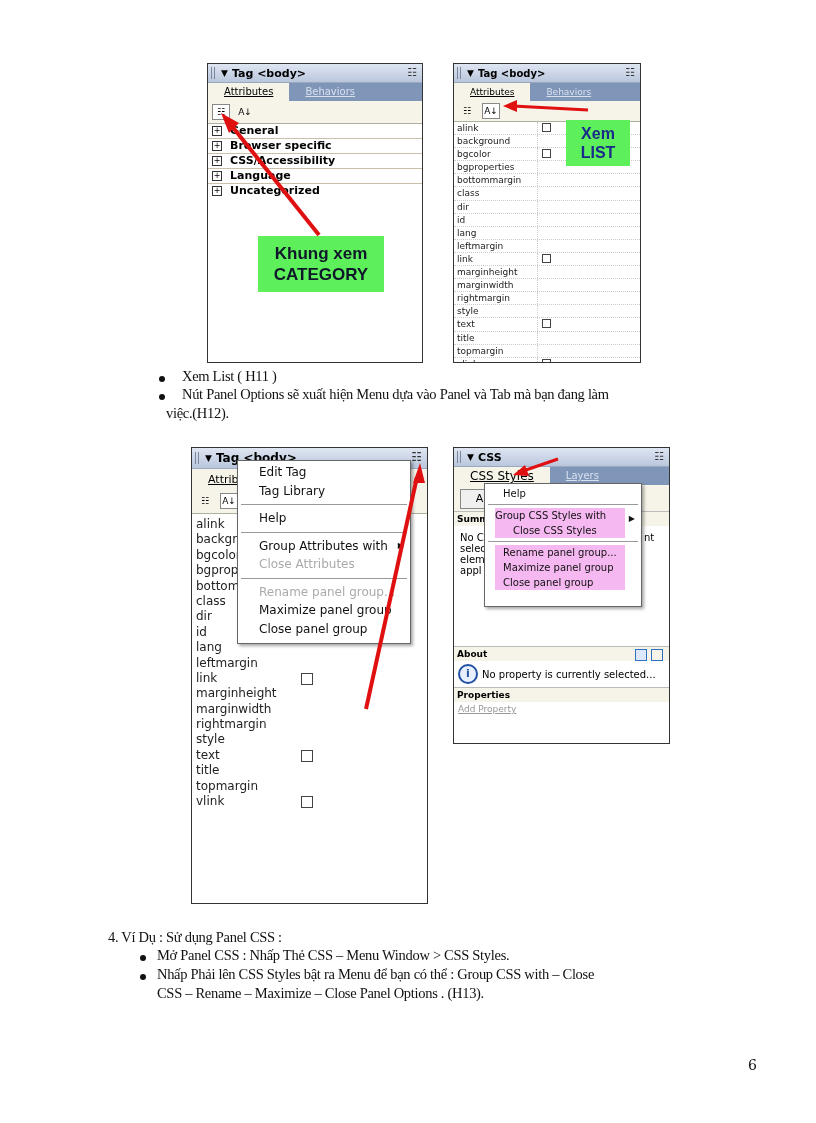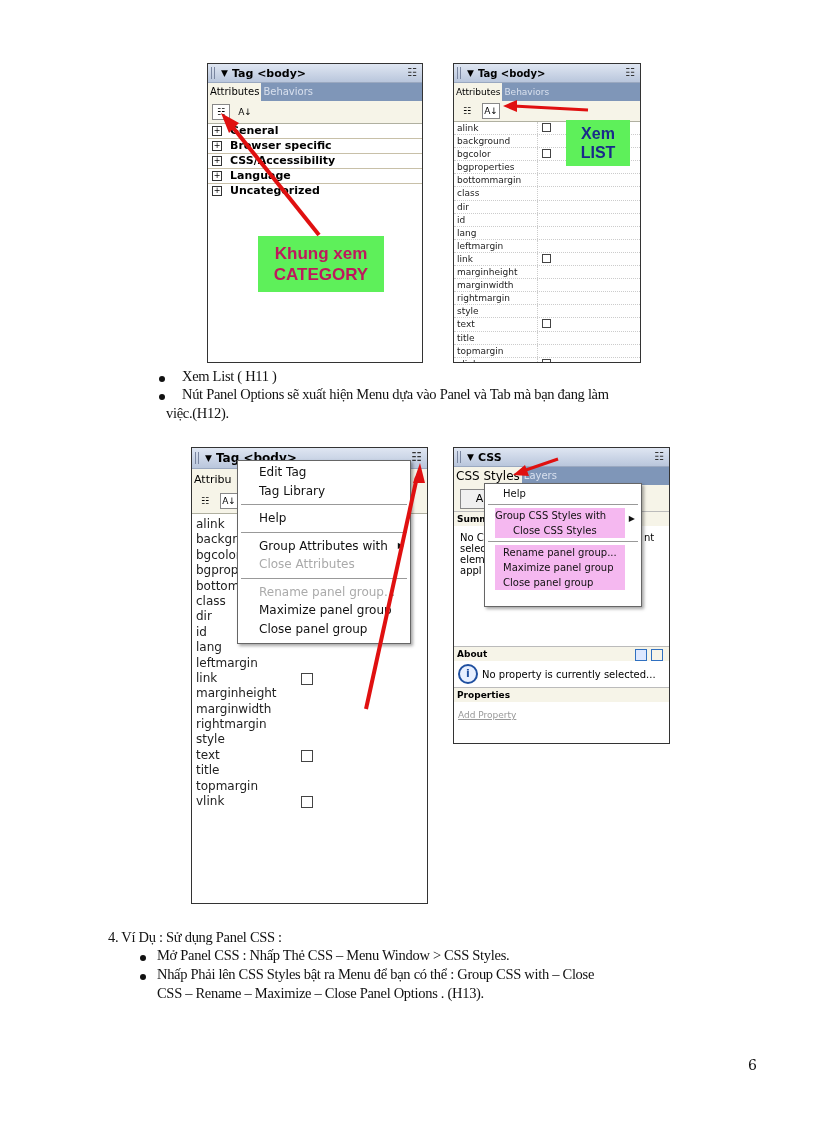--- a/index.html
+++ b/index.html
@@ -9,40 +9,40 @@
   
   .panel { position: absolute; background: #fff; border: 1px solid #333; box-sizing: border-box; overflow: hidden;
            font-family: "DejaVu Sans", sans-serif; }
   .panel-header { height: 18px; background: linear-gradient(#dfe6f2, #b9c6dc); display: flex; align-items: center;
                   font-size: 11px; font-weight: bold; color: #000; position: relative; border-bottom: 1px solid #9aa8c0; }
   .grip { width: 6px; height: 12px; margin: 0 4px 0 3px;
           background: repeating-linear-gradient(90deg, #7a86a0 0 1px, transparent 1px 3px); }
   .tri { font-size: 9px; margin-right: 4px; }
   .opt-icon { position: absolute; right: 5px; top: 2px; font-size: 11px; color: #333; }
   .tabs { height: 18px; background: #7f96b8; display: flex; align-items: flex-end; }
-  .tab { font-size: 10px; padding: 2px 2px; height: 14px; line-height: 14px; }
+  .tab { font-size: 10px; padding: 2px 16px; height: 14px; line-height: 14px; text-decoration: underline; }
   .tab.active { background: #f6f4e8; color: #000; }
   .tab.inactive { color: #d8e0ee; }
   .toolbar { height: 22px; background: #f6f4e8; display: flex; align-items: center; padding-left: 4px; gap: 6px; border-bottom: 1px solid #b0b0a0;}
   .tool-btn { width: 18px; height: 16px; border: 1px solid #888; background: #fff; font-size: 9px; line-height: 8px;
               display: flex; align-items: center; justify-content: center; box-sizing: border-box; }
   .tool-btn.plain { border-color: transparent; background: transparent; }
 
   .cat-row { font-size: 11px; font-weight: bold; height: 14px; line-height: 14px; border-bottom: 1px solid #c8c0a8; padding-left: 4px; display: flex; align-items: center; }
   .plus { width: 8px; height: 8px; border: 1px solid #333; font-size: 8px; line-height: 7px; text-align: center; margin-right: 8px; font-weight: normal; }
 
   .list-row { font-size: 9px; height: 12.1px; line-height: 12px; border-bottom: 1px dotted #ccc; display: flex; position: relative; color: #222; }
   .list-row .nm { width: 80px; padding-left: 3px; border-right: 1px dotted #ccc; }
   .list-row .cb { width: 9px; height: 9px; border: 1px solid #444; margin: 1px 0 0 4px; box-sizing: border-box; background: #fff; }
 
   .list-row.big { font-size: 12px; height: 15.4px; line-height: 15px; border-bottom: none; }
   .list-row.big .nm { width: 100px; border-right: none; padding-left: 4px; }
   .list-row.big .cb { width: 12px; height: 12px; margin: 2px 0 0 5px; }
 
-  .callout { position: absolute; background: #5ef05a; color: #be185d; font-family: "Liberation Sans", sans-serif; font-weight: bold;
+  .callout { position: absolute; background: #5ef05a; color: #0f172a; font-family: "Liberation Sans", sans-serif; font-weight: bold;
              text-align: center; display: flex; flex-direction: column; justify-content: center; }
 
   .menu { position: absolute; background: #fff; border: 1px solid #666; box-shadow: 2px 2px 3px rgba(0,0,0,0.35); font-size: 12px; color: #111; box-sizing: border-box; }
   .menu-item { height: 18.5px; line-height: 18.5px; padding-left: 21px; position: relative; white-space: nowrap; }
   .menu-item.disabled { color: #aaa; }
   .menu-sep { height: 1px; background: #999; margin: 4px 3px 4px 3px; }
   .sub-arrow { position: absolute; right: 6px; top: 0; font-size: 8px; }
 
   .menu.small { font-size: 10px; }
   .menu.small .menu-item { height: 15px; line-height: 15px; padding-left: 18px; }
@@ -318,21 +318,21 @@
   <div style="background:#f6f4e8; border-top:1px solid #bbb; height:14px; font-size:9px; font-weight:bold; padding-left:3px; line-height:14px; position:relative;">
     <span>About</span>
     <span style="position:absolute; right:22px; top:2px; width:10px; height:10px; border:1px solid #3070c0; background:#dde8ff;"></span>
     <span style="position:absolute; right:6px; top:2px; width:10px; height:10px; border:1px solid #3070c0;"></span>
   </div>
   <div style="height:26px; display:flex; align-items:center; padding-left:4px; font-size:10px;">
     <span style="width:16px; height:16px; border-radius:50%; border:2px solid #2050a0; color:#2050a0; font-weight:bold; font-size:11px; text-align:center; line-height:16px; margin-right:4px; background:#e8f0ff;">i</span>
     <span>No property is currently selected...</span>
   </div>
   <div style="background:#f6f4e8; border-top:1px solid #bbb; height:14px; font-size:9px; font-weight:bold; padding-left:3px; line-height:14px;">Properties</div>
-  <div style="padding-left:4px; font-size:9px; color:#999; text-decoration:underline; margin-top:8px;">Add Property</div>
+  <div style="padding-left:4px; font-size:9px; color:#999; text-decoration:underline; margin-top:2px;">Add Property</div>
 </div>
 <div class="menu small" style="left:484px; top:483px; width:158px; height:124px;">
   <div style="height:2px"></div>
   <div class="menu-item">Help</div>
   <div class="menu-sep" style="margin:3px 3px"></div>
   <div class="pink" style="margin-left:10px; margin-right:16px;">
     <div class="menu-item" style="padding-left:0"><span>Group CSS Styles with</span></div>
     <div class="menu-item" style="">Close CSS Styles</div>
   </div>
   <span class="sub-arrow" style="position:absolute; right:6px; top:30px;">▶</span>

